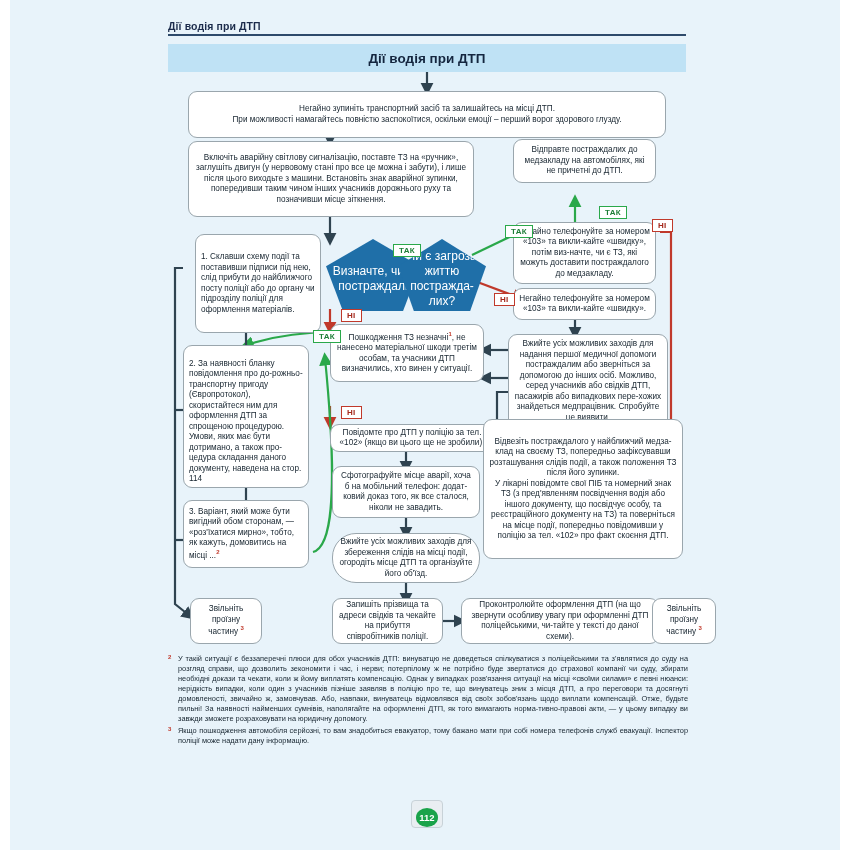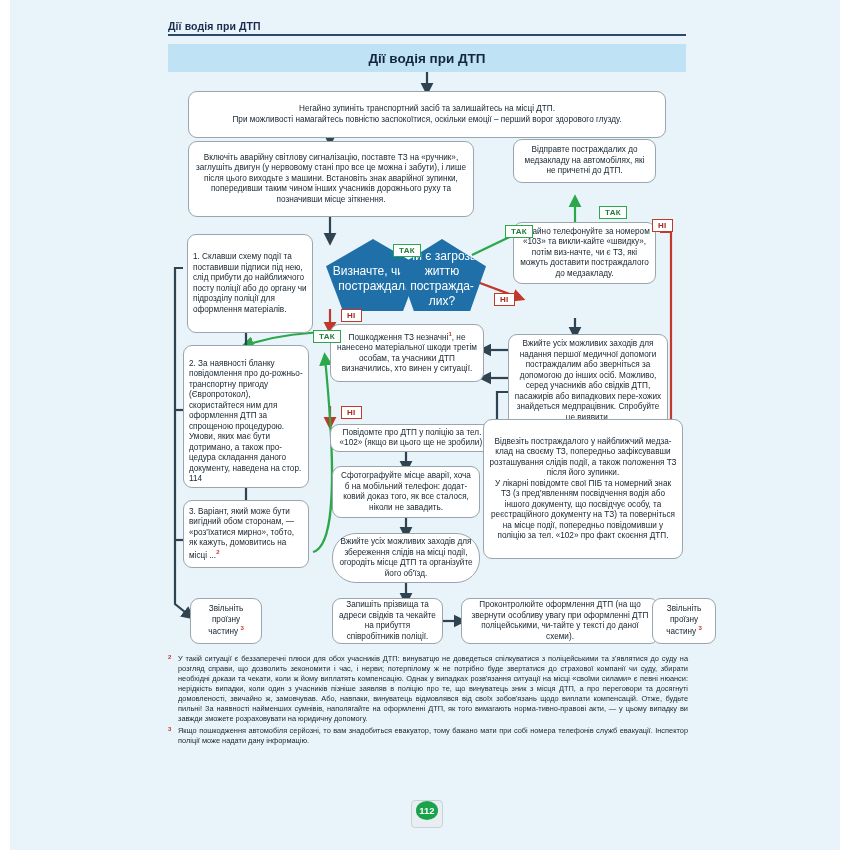--- a/index.html
+++ b/index.html
@@ -80,21 +80,21 @@
     position:absolute;left:168px;top:654px;width:520px;
     font-size:7.4px;line-height:1.35;color:#16242f;text-align:justify;
   }
   .note{position:relative;padding-left:10px;margin-bottom:2px;}
   .note .mark{position:absolute;left:0;top:-1px;font-size:6px;color:#c0392b;font-weight:bold;}
 
   
   .pagebadge{
     position:absolute;left:411px;top:800px;width:30px;height:26px;
     background:#e9eef2;border-radius:4px;border:1px solid #c8d2d8;
-    display:flex;align-items:flex-start;justify-content:center;
+    display:flex;align-items:flex-end;justify-content:center;
   }
   .pagebadge .dot{
     width:22px;height:19px;border-radius:50%;background:#1aa34a;
     display:flex;align-items:center;justify-content:center;
     color:#fff;font-size:9.5px;font-weight:bold;
   }
 </style>
 </head>
 <body>
 
@@ -184,20 +184,23 @@
   </div>
 
   <div class="box" style="left:513px;top:139px;width:143px;height:44px;">
     <div class="inner">Відправте постраждалих до медзакладу на автомобілях, які не причетні до ДТП.</div>
   </div>
 
   <div class="box" style="left:513px;top:222px;width:143px;height:62px;">
     <div class="inner">Негайно телефонуйте за номером «103» та викли-кайте «швидку», потім виз-начте, чи є ТЗ, які можуть доставити постраждалого до медзакладу.</div>
   </div>
 
+  <div class="box" style="left:513px;top:288px;width:143px;height:32px;">
+    <div class="inner">Негайно телефонуйте за номером «103» та викли-кайте «швидку».</div>
+  </div>
 
   <div class="box" style="left:508px;top:334px;width:160px;height:94px;">
     <div class="inner">Вжийте усіх можливих заходів для надання першої медичної допомоги постраждалим або зверніться за допомогою до інших осіб. Можливо, серед учасників або свідків ДТП, пасажирів або випадкових пере-хожих знайдеться медпрацівник. Спробуйте це виявити.</div>
   </div>
 
   <div class="pent" style="left:326px;top:239px;width:94px;height:72px;">
     <div>Визначте, чи є постраждалі</div>
   </div>
 
   <div class="pent" style="left:398px;top:239px;width:88px;height:72px;">
@@ -217,21 +220,21 @@
   </div>
 
   <div class="box" style="left:332px;top:533px;width:148px;height:50px;border-radius:24px;">
     <div class="inner">Вжийте усіх можливих заходів для збереження слідів на місці події, огородіть місце ДТП та організуйте його об'їзд.</div>
   </div>
 
   <div class="box" style="left:483px;top:419px;width:200px;height:140px;">
     <div class="inner">Відвезіть постраждалого у найближчий медза-клад на своєму ТЗ, попередньо зафіксувавши розташування слідів події, а також положення ТЗ після його зупинки.<br>У лікарні повідомте свої ПІБ та номерний знак ТЗ (з пред'явленням посвідчення водія або іншого документу, що посвідчує особу, та реєстраційного документу на ТЗ) та поверніться на місце події, попередньо повідомивши у поліцію за тел. «102» про факт скоєння ДТП.</div>
   </div>
 
-  <div class="box left num" style="left:187px;top:234px;width:126px;height:99px;">
+  <div class="box left num" style="left:195px;top:234px;width:126px;height:99px;">
     <div class="inner">1. Склавши схему події та поставивши підписи під нею, слід прибути до найближчого посту поліції або до органу чи підрозділу поліції для оформлення матеріалів.</div>
   </div>
 
   <div class="box left num" style="left:183px;top:345px;width:126px;height:143px;">
     <div class="inner"><br>      2. За наявності бланку повідомлення про до-рожньо-транспортну пригоду (Європротокол), скористайтеся ним для оформлення ДТП за спрощеною процедурою. Умови, яких має бути дотримано, а також про-цедура складання даного документу, наведена на стор. 114<br>    </div>
   </div>
 
   <div class="box left num" style="left:183px;top:500px;width:126px;height:68px;">
     <div class="inner">3. Варіант, який може бути вигідний обом сторонам, — «роз'їхатися мирно», тобто, як кажуть, домовитись на місці ...<sup>2</sup></div>
   </div>

